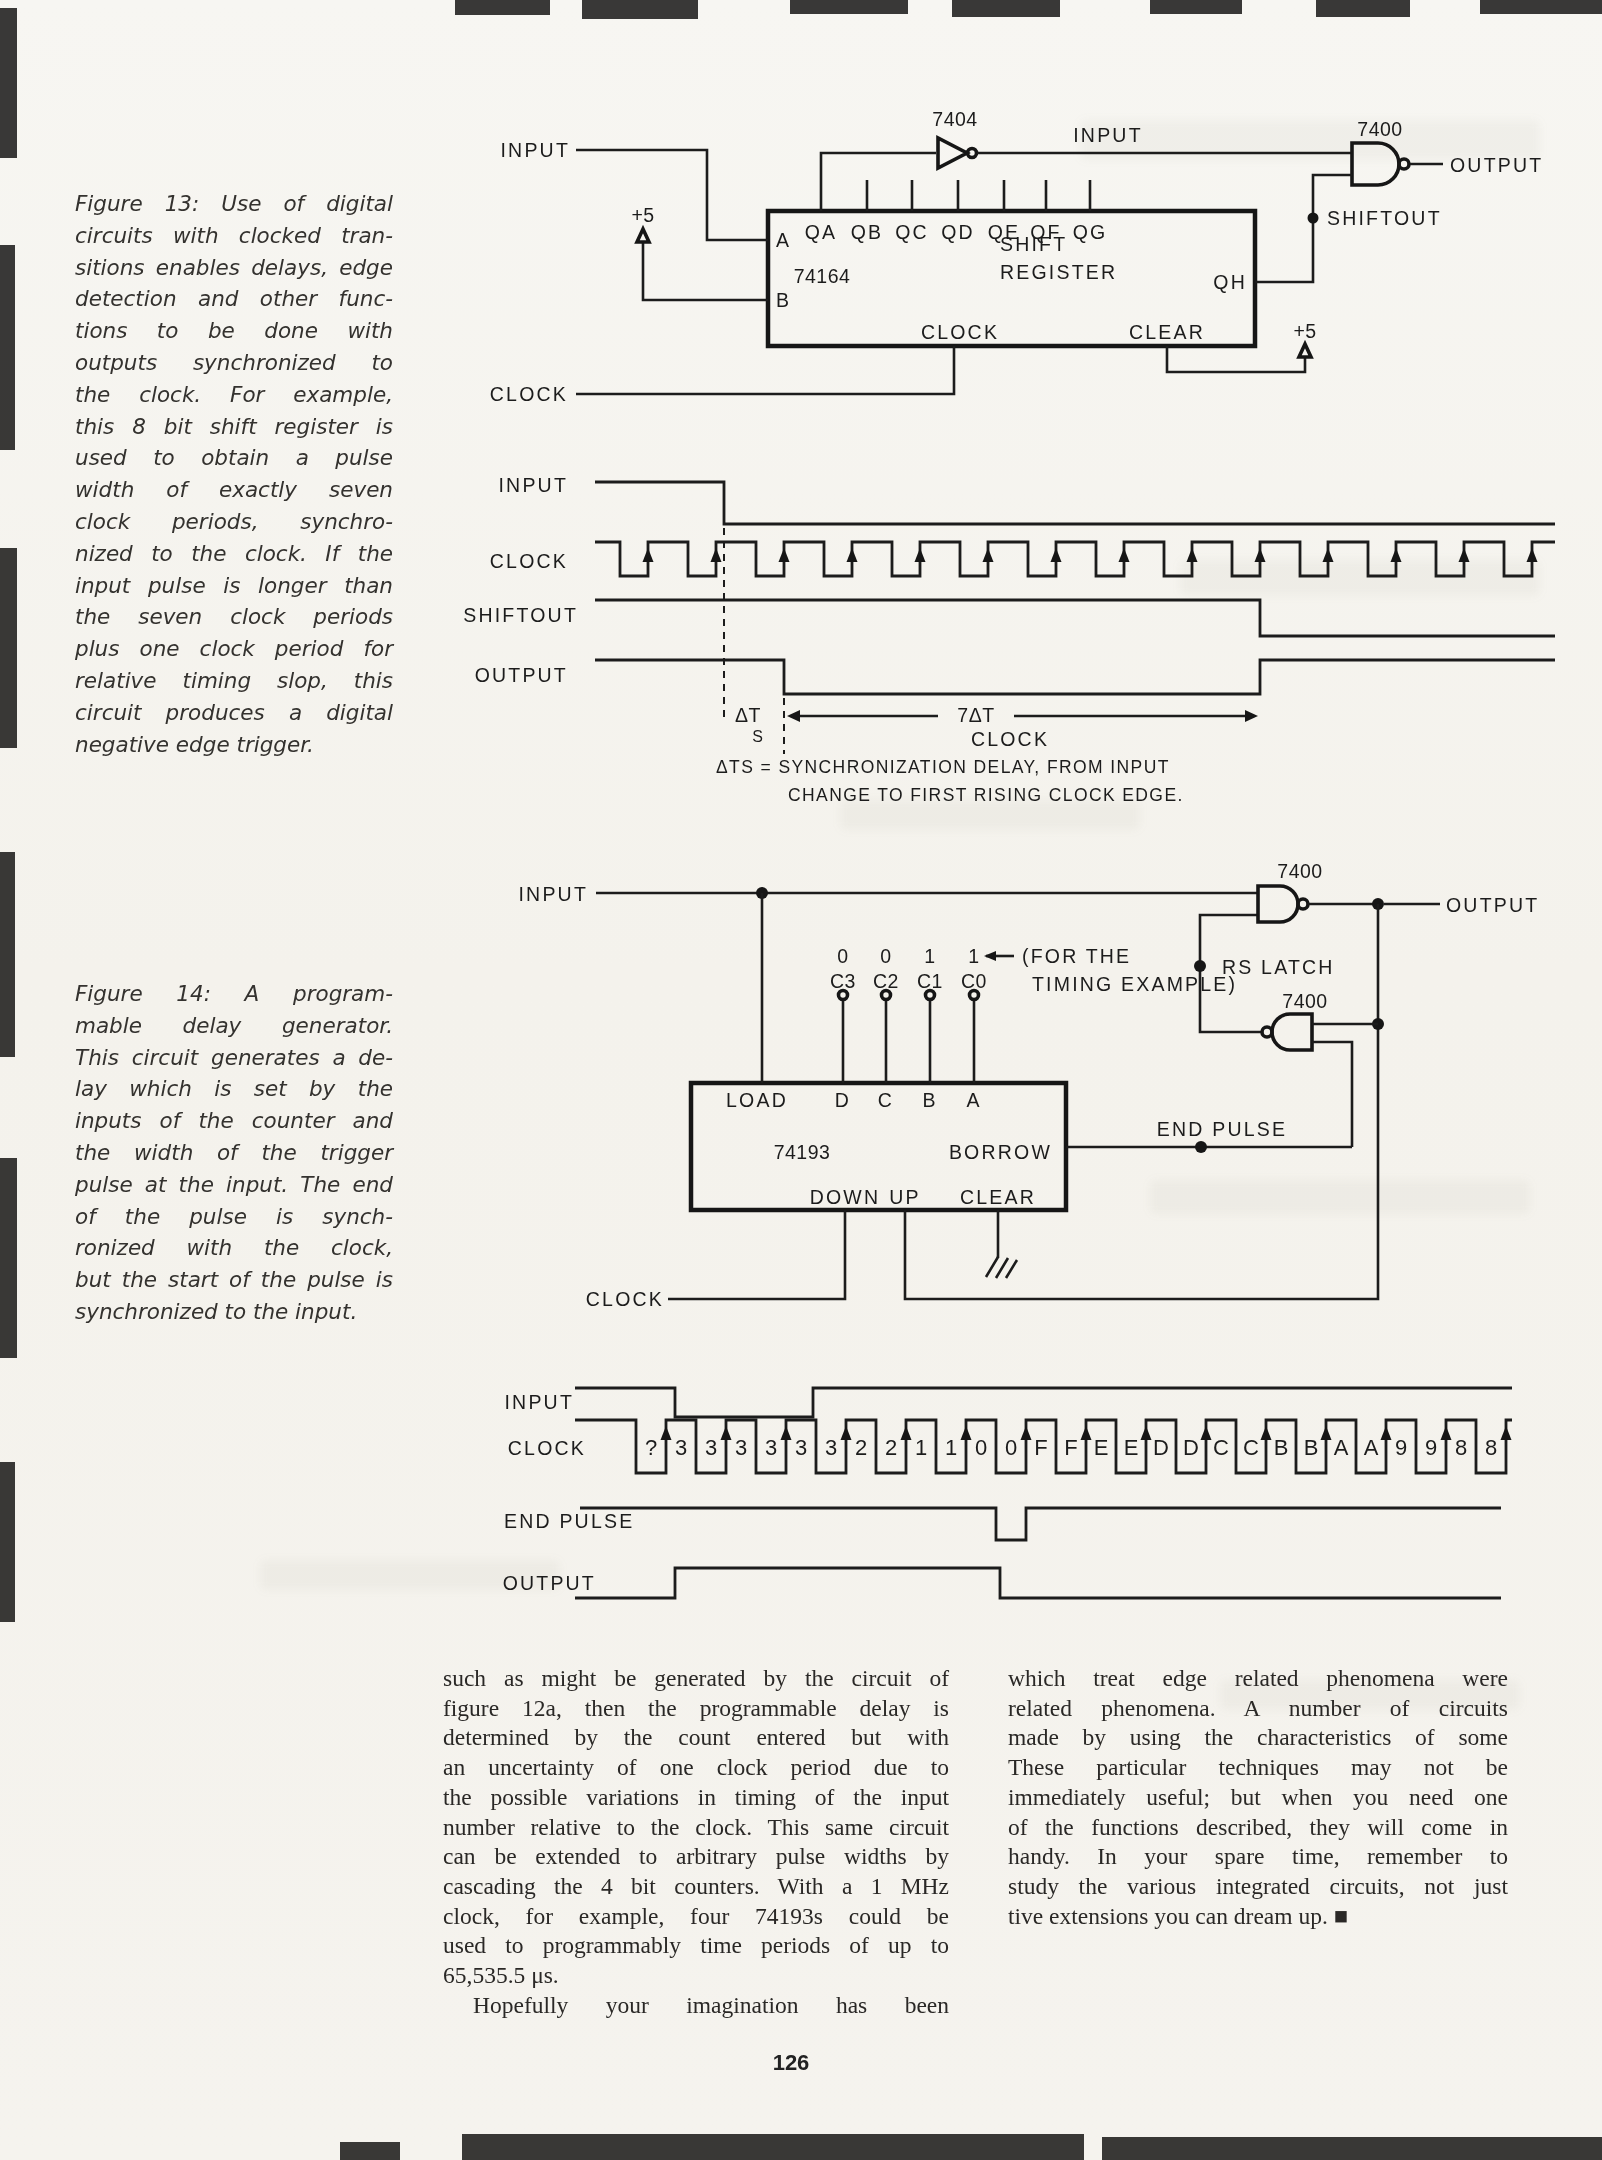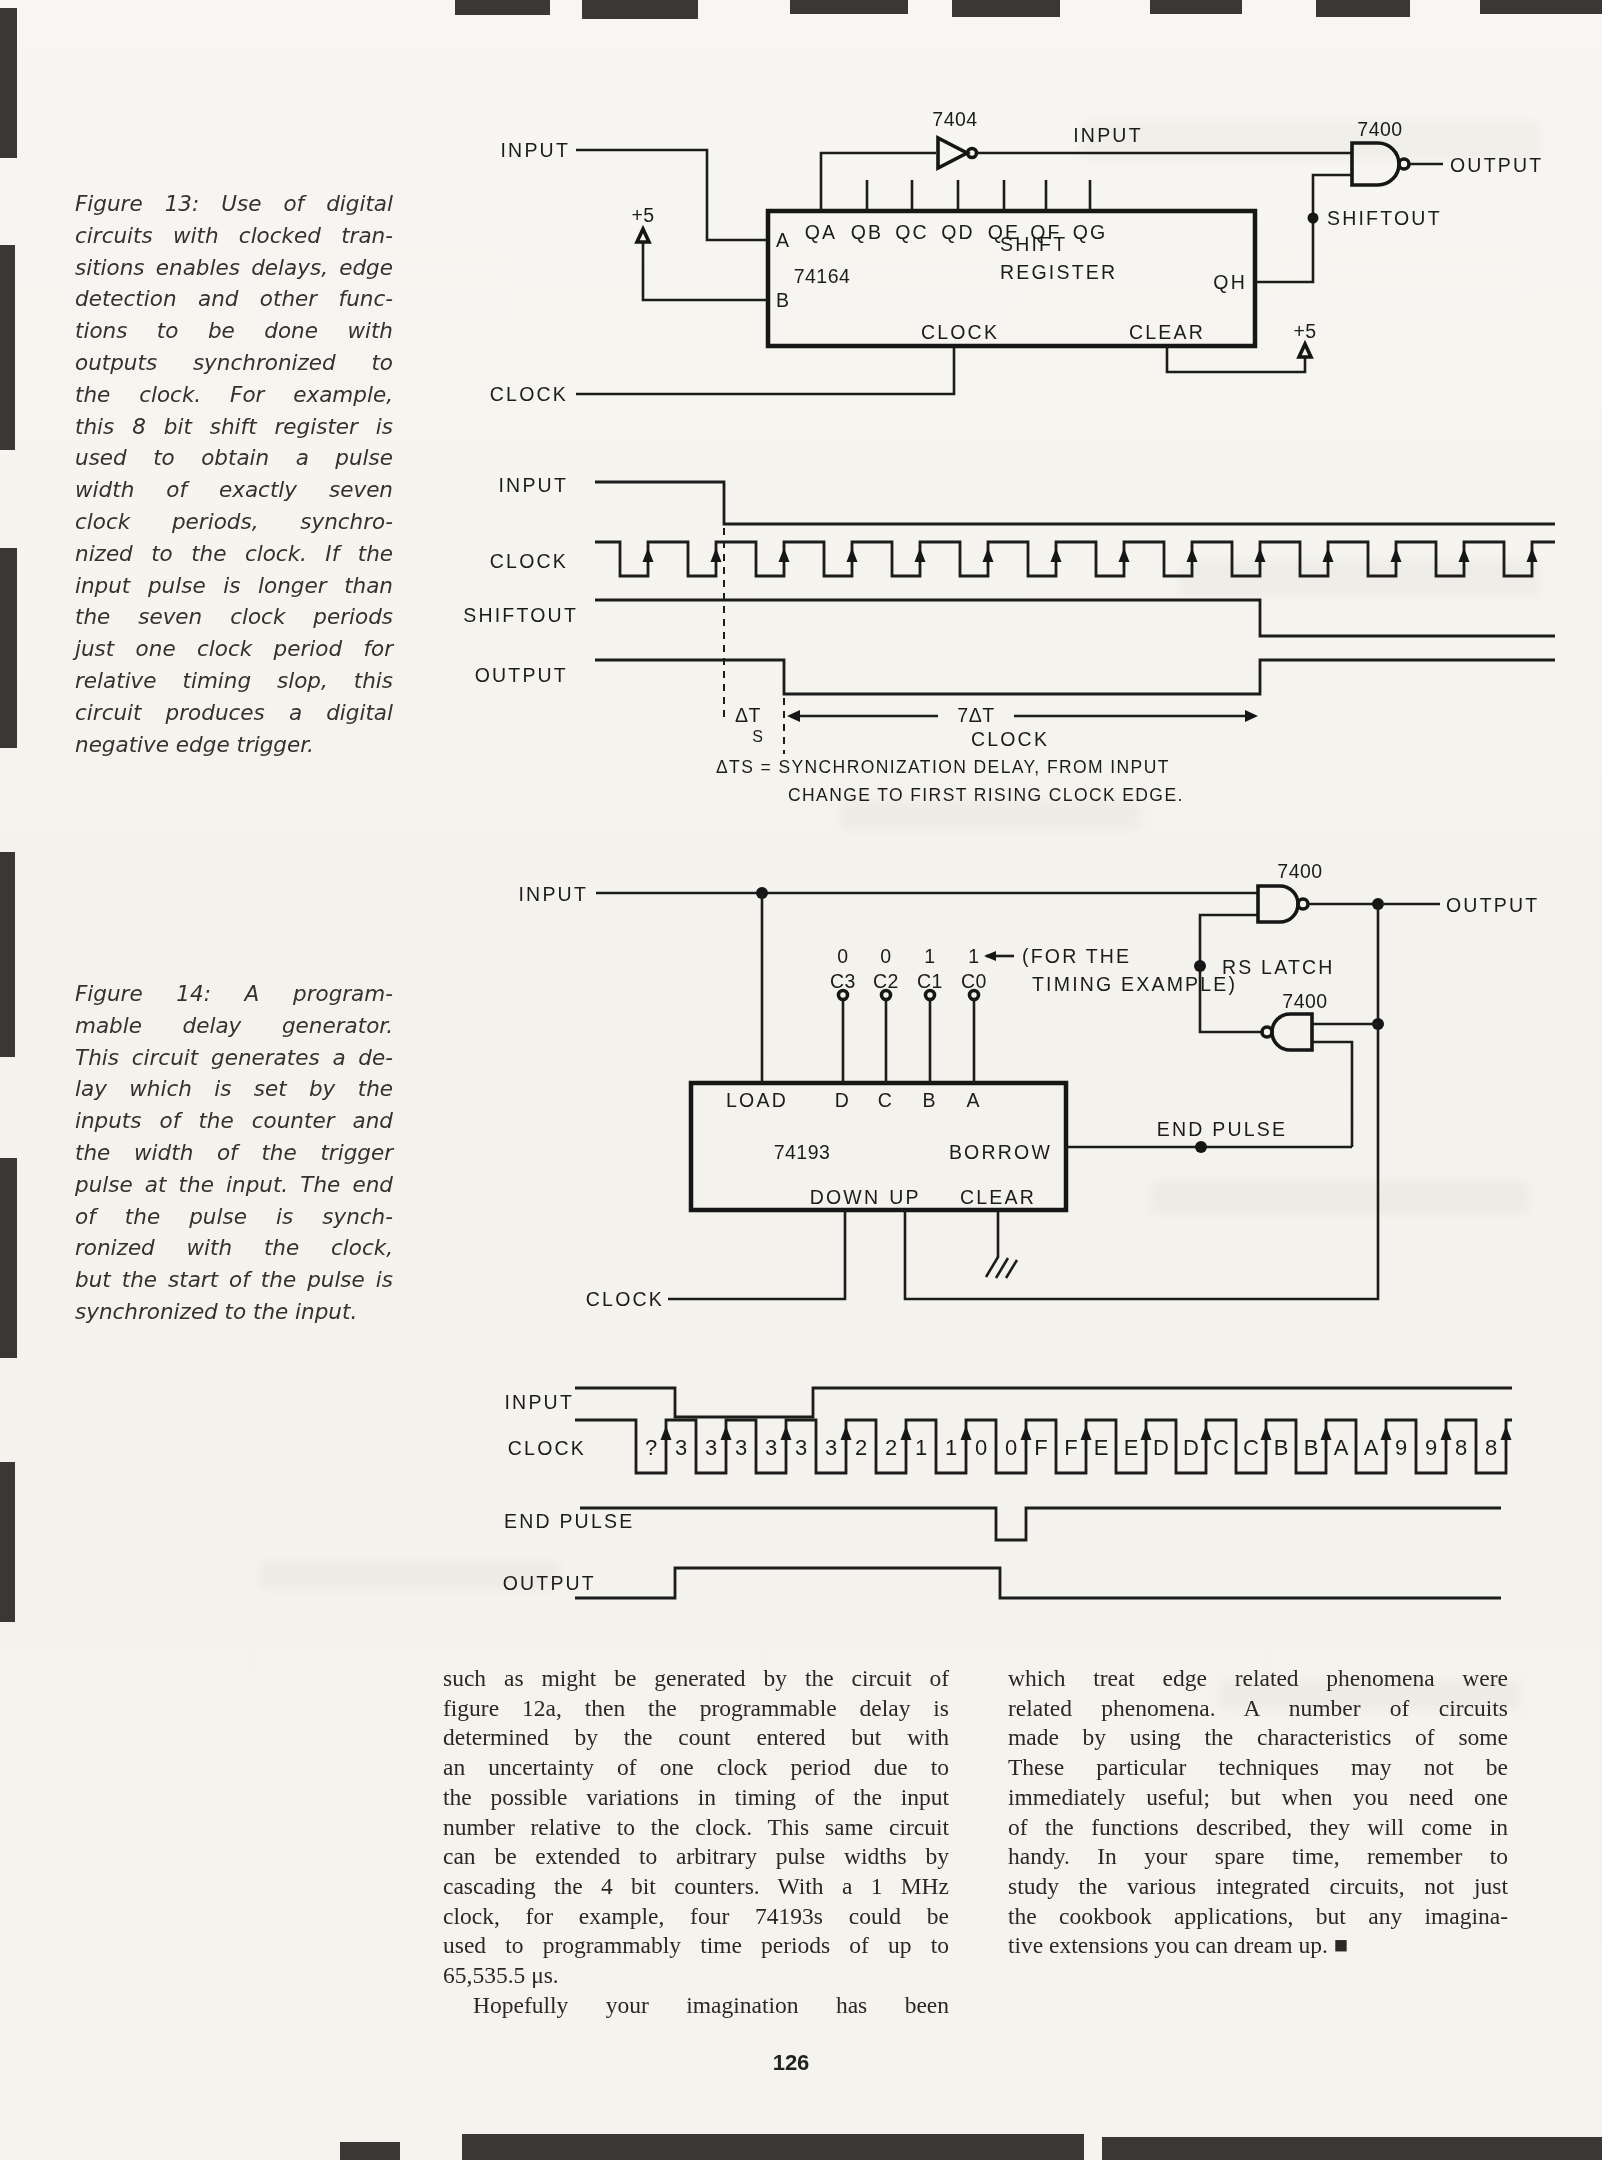--- a/index.html
+++ b/index.html
@@ -287,21 +287,21 @@
     <div>tions to be done with</div>
     <div>outputs synchronized to</div>
     <div>the clock. For example,</div>
     <div>this 8 bit shift register is</div>
     <div>used to obtain a pulse</div>
     <div>width of exactly seven</div>
     <div>clock periods, synchro-</div>
     <div>nized to the clock. If the</div>
     <div>input pulse is longer than</div>
     <div>the seven clock periods</div>
-    <div>just one clock period for</div>
+    <div>plus one clock period for</div>
     <div>relative timing slop, this</div>
     <div>circuit produces a digital</div>
     <div class="lastline">negative edge trigger.</div>
   </div>
 
   <div class="cap" style="left:75px;top:978px">
     <div>Figure 14: A program-</div>
     <div>mable delay generator.</div>
     <div>This circuit generates a de-</div>
     <div>lay which is set by the</div>
@@ -331,18 +331,17 @@
 
   <div class="col" style="left:1008px;top:1664px;width:500px">
     <div>which treat edge related phenomena were</div>
     <div>related phenomena. A number of circuits</div>
     <div>made by using the characteristics of some</div>
     <div>These particular techniques may not be</div>
     <div>immediately useful; but when you need one</div>
     <div>of the functions described, they will come in</div>
     <div>handy. In your spare time, remember to</div>
     <div>study the various integrated circuits, not just</div>
-    <div>the cookbook applications, but any imagina-</div>
     <div class="lastline">tive extensions you can dream up. ■</div>
   </div>
 
   <div id="pageno">126</div>
 </div>
 
 </body></html>

